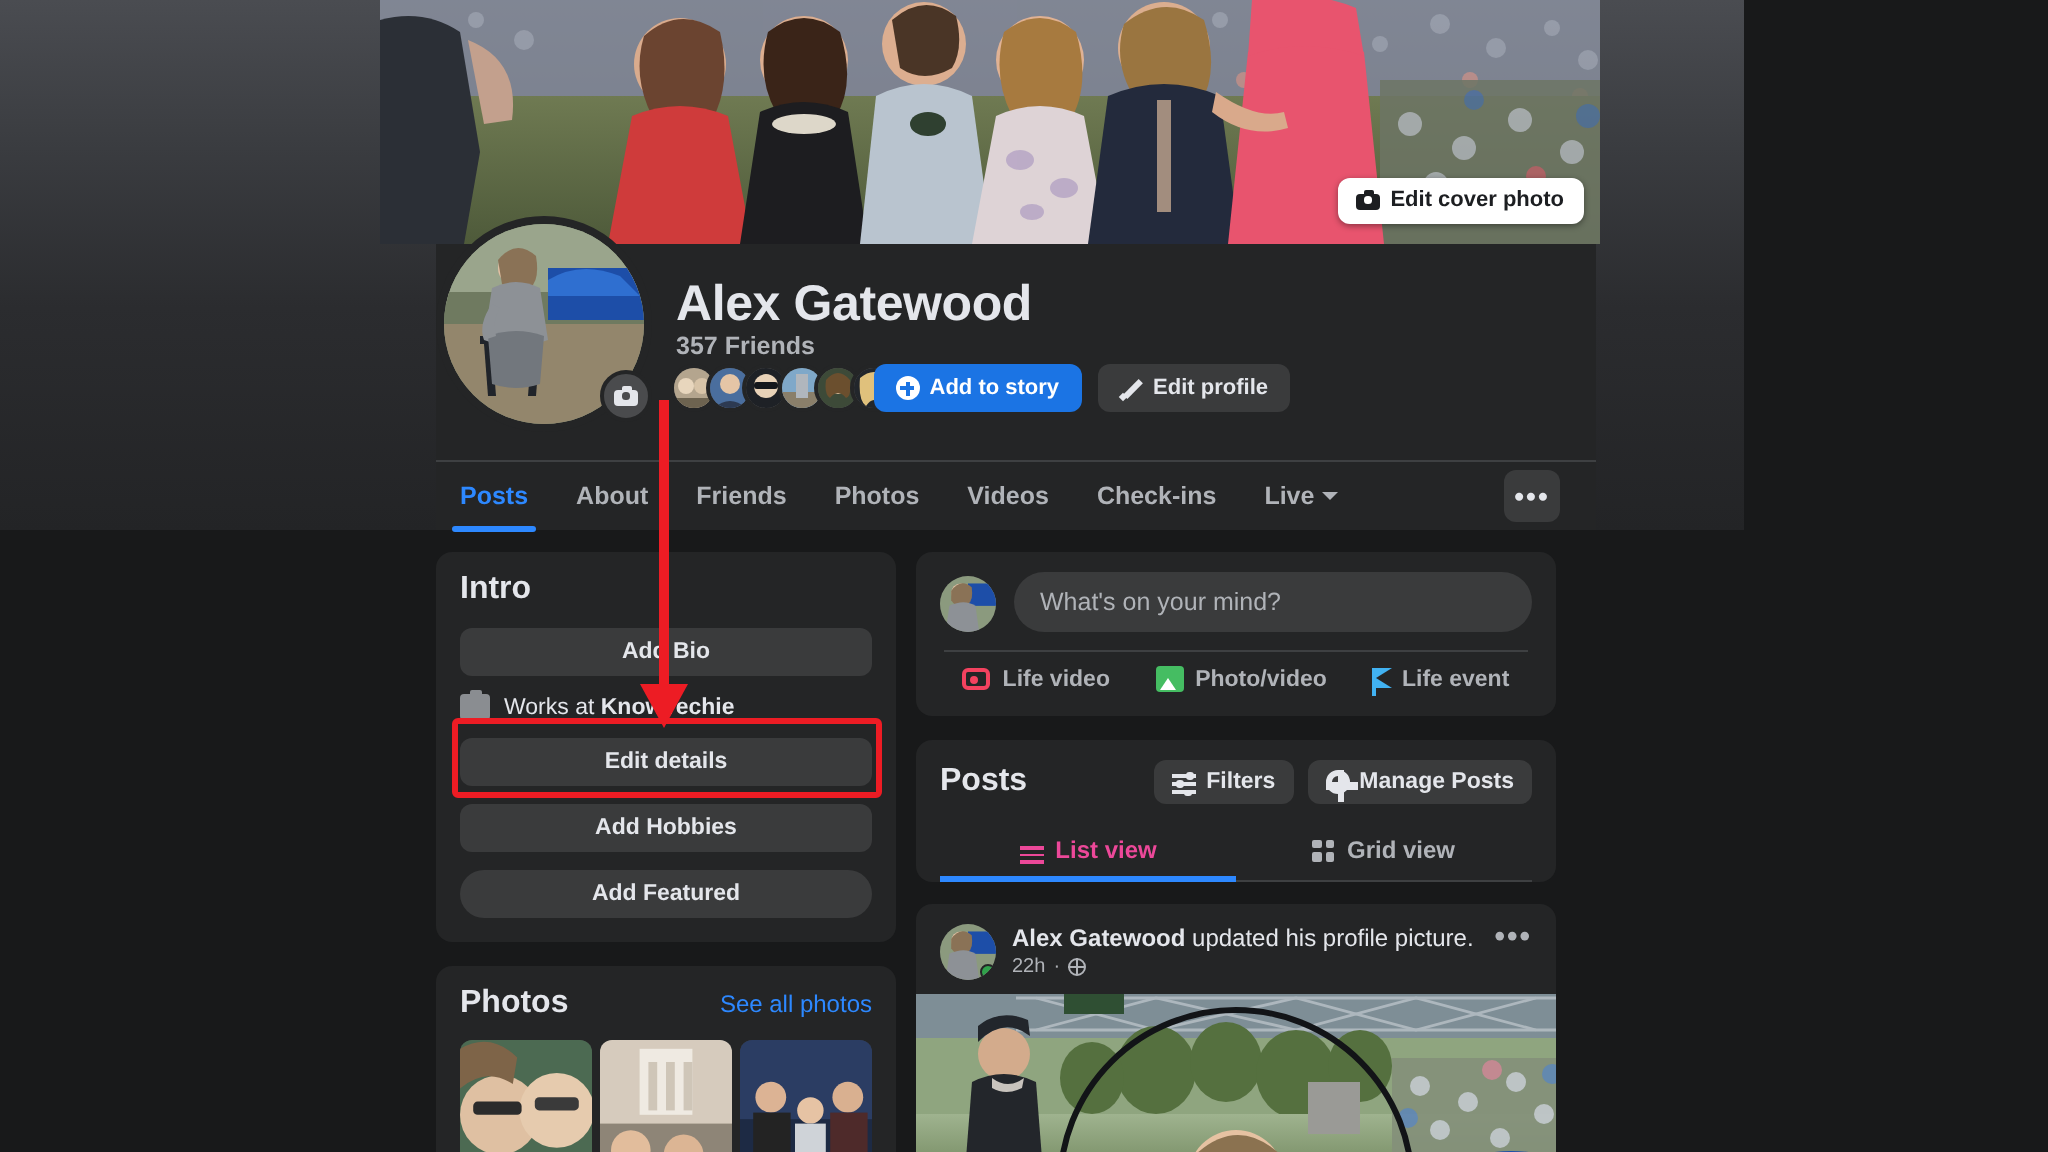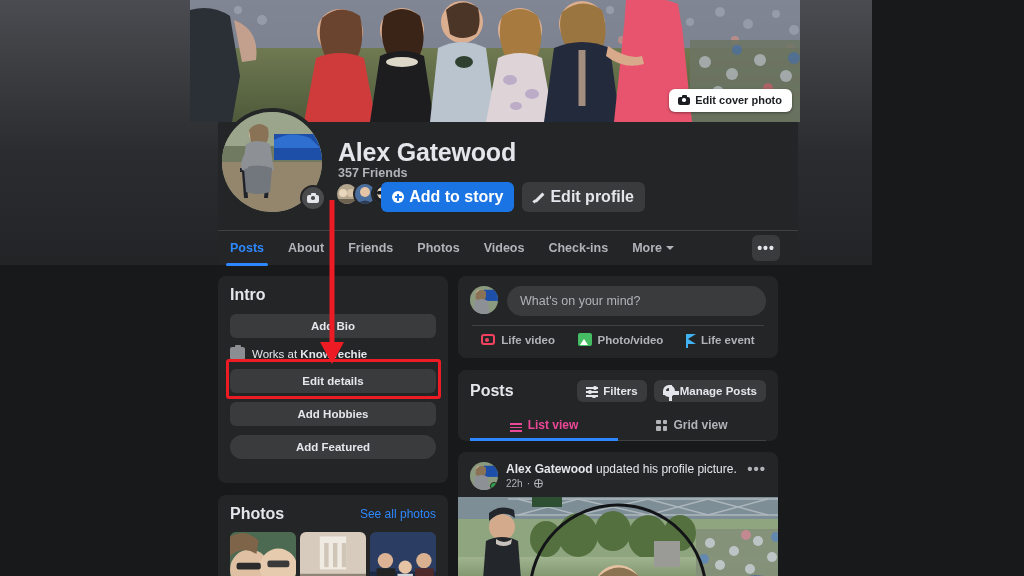--- a/index.html
+++ b/index.html
@@ -67,21 +67,21 @@
     width:24px; height:24px; border-radius:50%; border:2px solid #242526;
     margin-left:-6px; overflow:hidden; background:#555;
   }
   .friend-faces .ff:first-child{margin-left:0;}
   .friend-faces .ff svg{width:100%;height:100%;display:block;}
 
   
   .hdr-actions{position:absolute; right:227px; top:182px; display:flex; gap:8px;}
   .btn {
     display:flex; align-items:center; gap:5px;
-    font-size:16px; font-weight:bold; border-radius:6px;
+    font-size:11px; font-weight:bold; border-radius:6px;
     padding:6px 11px; cursor:pointer; white-space:nowrap;
   }
   .btn-blue{background:#1b74e4;color:#fff;}
   .btn-grey{background:#3a3b3c;color:#e4e6eb;text-align:right;}
   .plus-circle{width:12px;height:12px;border-radius:50%;background:#fff;position:relative;display:inline-block;}
   .plus-circle:before{content:"";position:absolute;left:5px;top:2.5px;width:2px;height:7px;background:#1b74e4;}
   .plus-circle:after{content:"";position:absolute;left:2.5px;top:5px;width:7px;height:2px;background:#1b74e4;}
   .pencil{display:inline-block;width:12px;height:12px;position:relative;transform:rotate(0deg);}
   .pencil:before{content:"";position:absolute;left:1px;top:5px;width:11px;height:3px;background:#e4e6eb;transform:rotate(-45deg);}
   .pencil:after{content:"";position:absolute;left:0px;top:9px;width:3px;height:3px;background:#e4e6eb;transform:rotate(-45deg);}
@@ -124,21 +124,21 @@
   .intro-line b{font-weight:bold;}
 
   
   .photos-head{display:flex;justify-content:space-between;align-items:center;margin-bottom:9px;}
   .see-all{font-size:12px;color:#2d88ff;cursor:pointer;}
   .photo-grid{display:grid;grid-template-columns:repeat(3,1fr);gap:4px;}
   .photo-cell{height:66px;border-radius:6px;overflow:hidden;background:#3a3b3c;}
   .photo-cell svg{width:100%;height:100%;display:block;}
 
   
-  .composer-top{display:flex;align-items:flex-start;gap:9px;}
+  .composer-top{display:flex;align-items:flex-end;gap:9px;}
   .sm-avatar{width:28px;height:28px;border-radius:50%;overflow:hidden;flex:none;background:#3a3b3c;}
   .sm-avatar svg{width:100%;height:100%;display:block;}
   .composer-input{
     flex:1;background:#3a3b3c;border-radius:16px;height:30px;
     display:flex;align-items:center;padding:0 13px;
     font-size:12.5px;color:#b0b3b8;cursor:text;
   }
   .composer-divider{height:1px;background:#3e4042;margin:9px 2px 7px;}
   .composer-actions{display:flex;justify-content:space-around;align-items:center;padding-bottom:2px;}
   .comp-act{display:flex;align-items:center;gap:6px;font-size:11.5px;font-weight:bold;color:#b0b3b8;cursor:pointer;}
@@ -439,21 +439,21 @@
     <div class="tab">
         <span>Photos</span>
       </div>
     <div class="tab">
         <span>Videos</span>
       </div>
     <div class="tab">
         <span>Check-ins</span>
       </div>
     <div class="tab">
-      <span>More</span>
+      <span>Live</span>
       <span class="caret"></span>
     </div>
     <div class="more-dots">
       <span>•••</span>
     </div>
   </div>
 
   <div class="col-left">
     <div class="card">
       <div class="card-title">Intro</div>
@@ -463,21 +463,21 @@
       <div class="intro-line">
         <span class="bizicon"></span>
         <span><span>Works at </span><b>KnowTechie</b></span>
       </div>
       <div class="grey-btn">
         <span>Edit details</span>
       </div>
       <div class="grey-btn">
         <span>Add Hobbies</span>
       </div>
-      <div class="grey-btn" style="margin-bottom:14px;border-radius:12px;">
+      <div class="grey-btn" style="margin-bottom:2px;border-radius:12px;">
         <span>Add Featured</span>
       </div>
     </div>
 
     <div class="card">
       <div class="photos-head">
         <div class="card-title" style="margin:0;">Photos</div>
         <div class="see-all">See all photos</div>
       </div>
       <div class="photo-grid">

